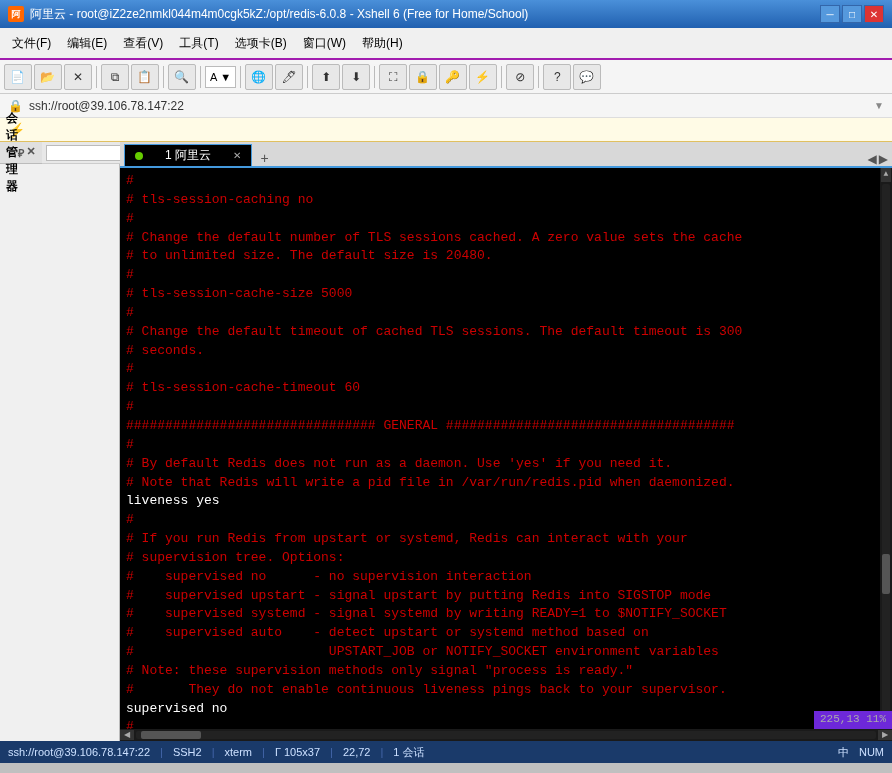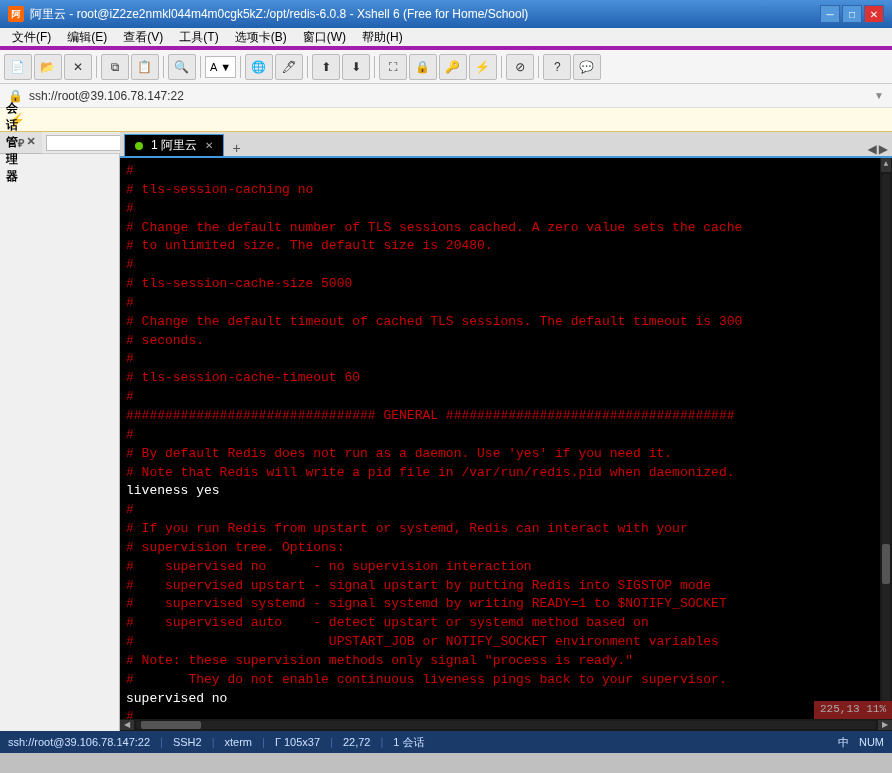--- a/index.html
+++ b/index.html
@@ -20,24 +20,24 @@
     .title-bar-icon { width: 16px; height: 16px; background: #ff6600; border-radius: 2px; display: flex; align-items: center; justify-content: center; color: white; font-size: 9px; font-weight: bold; }
     .title-bar-controls { display: flex; gap: 2px; }
     .title-btn { width: 20px; height: 18px; background: #5599dd; border: 1px solid #3366aa; color: white; font-size: 10px; display: flex; align-items: center; justify-content: center; cursor: pointer; }
     .title-btn.close { background: #dd3333; }
     .title-btn.min { background: #5599dd; }
     .title-btn.max { background: #5599dd; }
 
     
     .menu-bar {
       background: #f0f0f0;
-      height: 22px;
-      display: flex;
-      align-items: center;
-      border-bottom: 4px solid #a21caf;
+      height: 32px;
+      display: flex;
+      align-items: center;
+      border-bottom: 2px solid #a21caf;
       padding: 0 4px;
     }
     .menu-item {
       padding: 2px 8px;
       font-size: 12px;
       color: #000;
       cursor: pointer;
       white-space: nowrap;
     }
 
@@ -154,21 +154,21 @@
     }
     .tab {
       height: 22px;
       padding: 8px 10px;
       background: #e8e8e8;
       border: 1px solid #aaa;
       border-bottom: none;
       font-size: 12px;
       display: flex;
       align-items: center;
-      gap: 8px;
+      gap: 22px;
       cursor: pointer;
       color: #333;
     }
     .tab.active {
       background: #000;
       color: #fff;
       border-color: #4499dd;
     }
     .tab-dot { width: 8px; height: 8px; border-radius: 50%; background: #66cc00; }
     .tab-close { font-size: 10px; color: #aaa; cursor: pointer; }
@@ -194,21 +194,21 @@
       white-space: pre;
       color: #cc0000;
     }
     .c-red { color: #cc0000; }
     .c-white { color: #ffffff; }
 
     
     .terminal-statusbar {
       position: absolute;
       bottom: 0; right: 0;
-      background: #7f1d1d;
+      background: #6d28d9;
       color: #aaa;
       font-size: 11px;
       padding: 1px 6px;
       font-family: 'Courier New', monospace;
     }
 
     
     .status-bar {
       background: #1a3a6a;
       height: 22px;

